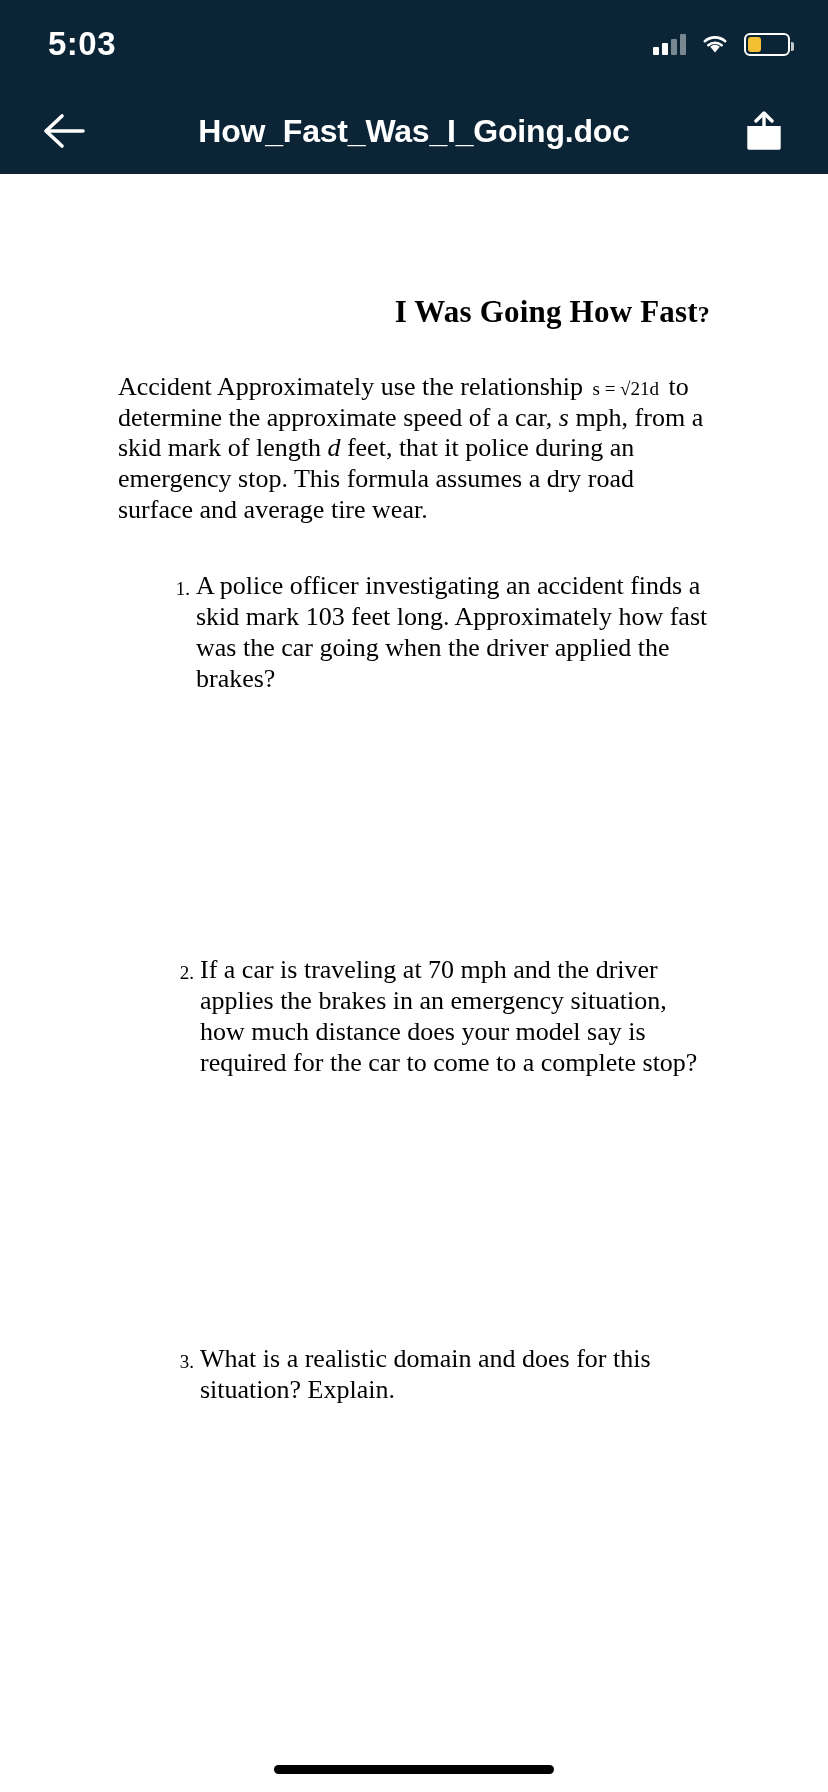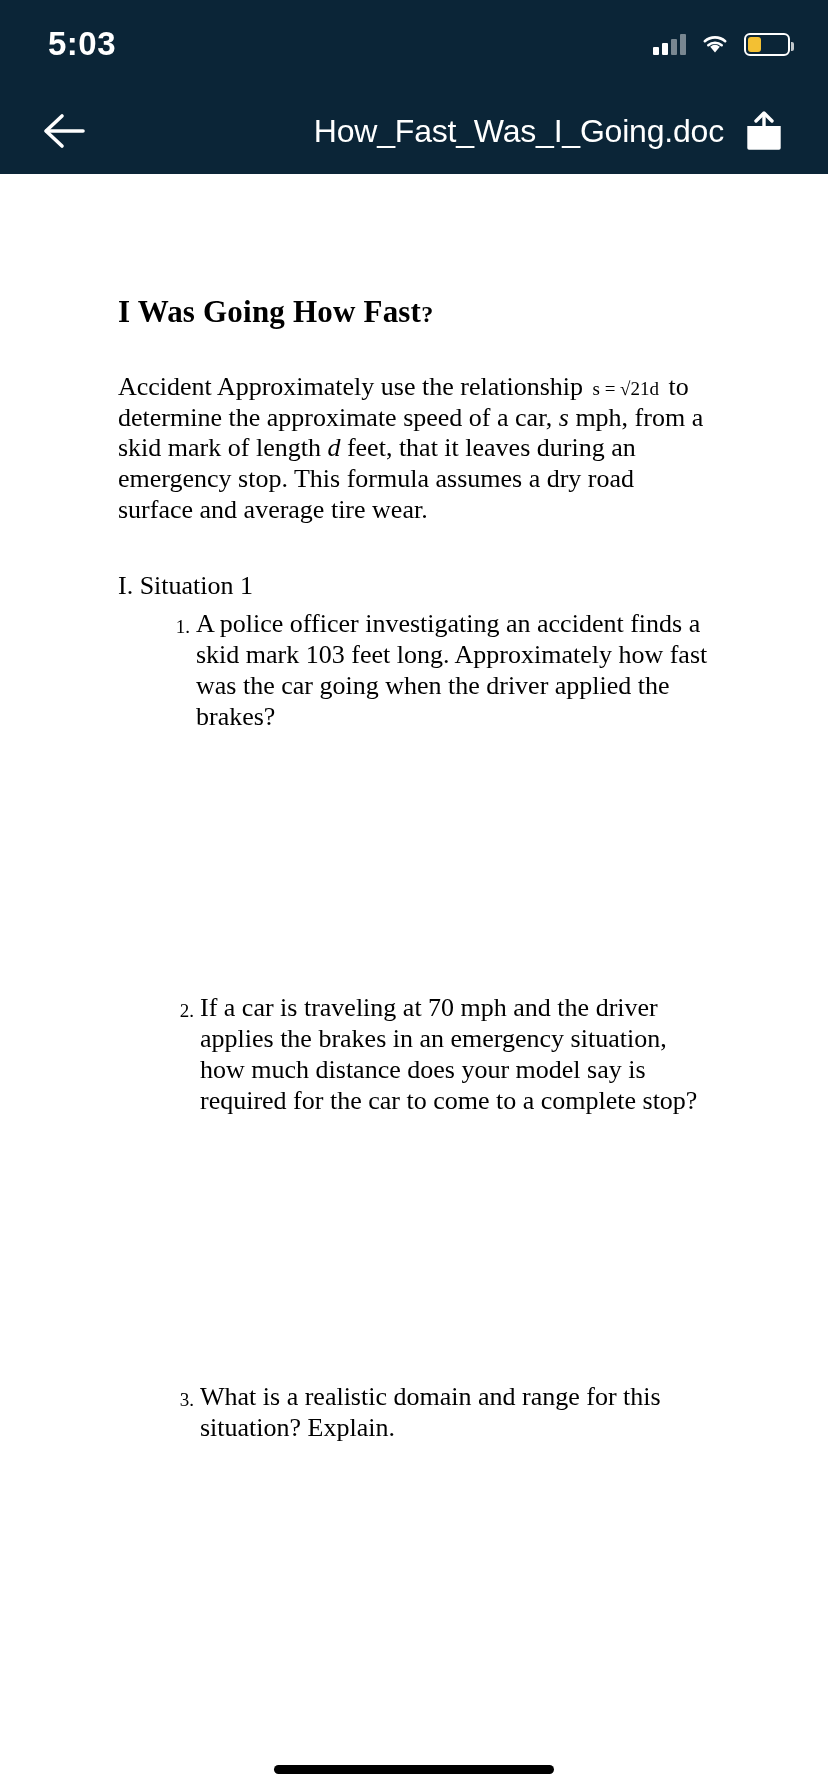--- a/index.html
+++ b/index.html
@@ -91,24 +91,24 @@
     position: relative;
   }
   .back-btn {
     width: 60px; height: 60px;
     display: flex; align-items: center; justify-content: center;
     cursor: pointer;
     flex: 0 0 auto;
   }
   .doc-title {
     flex: 1;
-    text-align: right;
+    text-align: center;
     color: #ffffff;
     font-size: 32px;
-    font-weight: 400;
+    font-weight: 700;
     letter-spacing: -0.2px;
     white-space: nowrap;
     overflow: hidden;
     text-overflow: ellipsis;
     padding: 0 10px;
   }
   .share-btn {
     width: 60px; height: 60px;
     display: flex; align-items: center; justify-content: center;
     cursor: pointer;
@@ -124,21 +124,21 @@
     height: 1618px;
     background: #ffffff;
     font-family: "Liberation Serif", serif;
     color: #000000;
     overflow: hidden;
   }
   .doc-body {
     padding: 120px 118px 0 118px;
   }
   .doc-heading {
-    text-align: left;
+    text-align: right;
     font-size: 31px;
     font-weight: bold;
     font-family: "Liberation Serif", serif;
     margin-bottom: 42px;
     letter-spacing: .2px;
   }
   .doc-heading .small {
     font-size: 24px;
   }
   .para {
@@ -249,24 +249,23 @@
         <span>I Was Going How Fast</span><span class="small">?</span>
       </div>
 
       <div class="para">
         <span>Accident Approximately use the relationship</span>
         <span class="formula">s = √21d</span>
         <span>to determine the approximate speed of a car,</span>
         <span class="it">s</span>
         <span>mph, from a skid mark of length</span>
         <span class="it">d</span>
-        <span>feet, that it leaves during an emergency stop.  This formula assumes a dry road surface and average tire wear.</span>
-      </div>
-
-      <div class="section-label">I.  Situation 1</div>
+        <span>feet, that it police during an emergency stop.  This formula assumes a dry road surface and average tire wear.</span>
+      </div>
+
 
       <div class="q-block-1">
         <div class="q-item">
           <div class="q-num">1.</div>
           <div class="q-text">A police officer investigating an accident finds a skid mark 103 feet long.  Approximately how fast was the car going when the driver applied the brakes?</div>
         </div>
       </div>
 
       <div class="spacer-1"></div>
 
@@ -275,21 +274,21 @@
           <div class="q-num">2.</div>
           <div class="q-text">If a car is traveling at 70 mph and the driver applies the brakes in an emergency situation, how much distance does your model say is required for the car to come to a complete stop?</div>
         </div>
       </div>
 
       <div class="spacer-2"></div>
 
       <div class="q-block-3">
         <div class="q-item">
           <div class="q-num">3.</div>
-          <div class="q-text">What is a realistic domain and range for this situation?  Explain.</div>
+          <div class="q-text">What is a realistic domain and does for this situation?  Explain.</div>
         </div>
       </div>
 
     </div>
   </div>
 
   <div class="home-indicator"></div>
 </div>
 
 </body></html>

